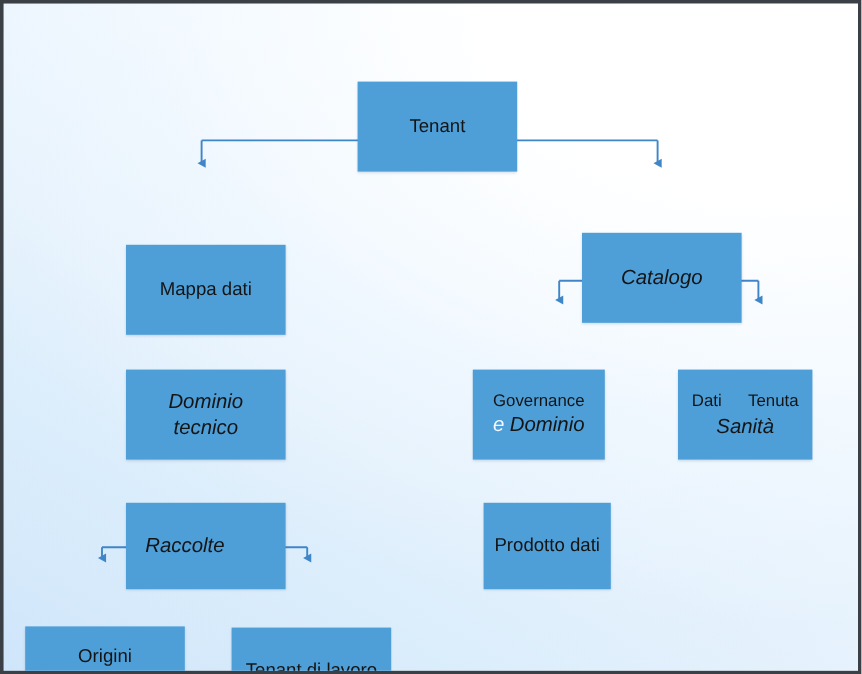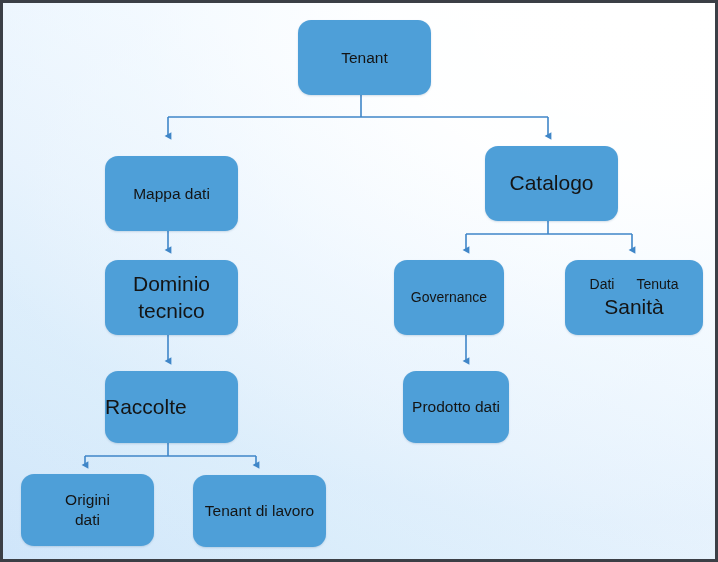--- a/index.html
+++ b/index.html
@@ -28,35 +28,36 @@
     left: 0;
     top: 0;
     width: 712px;
     height: 556px;
     pointer-events: none;
   }
   .node {
     position: absolute;
     box-sizing: border-box;
     background: #4e9fd8;
-    border-radius: 13px;
+    border-radius: 0;
     display: flex;
     flex-direction: column;
     align-items: center;
     justify-content: center;
     color: #141414;
     text-align: center;
     line-height: 1.28;
     white-space: nowrap;
     box-shadow: 0 1px 2px rgba(30,80,130,0.18);
+    margin-top: 48px;
   }
   .node .ln { display: block; }
   .t-normal { font-size: 15.5px; }
   .t-small   { font-size: 14px; }
-  .t-big     { font-size: 21px; }
+  .t-big     { font-size: 17px; font-style: italic; }
   .t-white   { color: #f2f8fd; }
   .gap-line  { letter-spacing: 0px; }
   .sp { display: inline-block; width: 22px; }
 </style>
 </head>
 <body>
 
 <div id="canvas">
   <div id="bg-layer"></div>
 
@@ -104,30 +105,34 @@
     <span class="ln t-big">Catalogo</span>
   </div>
 
   <div class="node" style="left:102px; top:257px; width:133px; height:75px;">
     <span class="ln t-big">Dominio</span>
     <span class="ln t-big">tecnico</span>
   </div>
 
   <div class="node" style="left:391px; top:257px; width:110px; height:75px;">
     <span class="ln t-small">Governance</span>
+    <span class="ln">
+      <span class="t-big t-white">e</span>
+      <span class="t-big">Dominio</span>
+    </span>
   </div>
 
-  <div class="node" style="left:562px; top:257px; width:138px; height:75px;">
+  <div class="node" style="left:562px; top:257px; width:112px; height:75px;">
     <span class="ln gap-line">
       <span class="t-small">Dati</span><span class="sp"></span><span class="t-small">Tenuta</span>
     </span>
     <span class="ln t-big">Sanità</span>
   </div>
 
-  <div class="node" style="left:102px; top:368px; width:133px; height:72px; justify-content:center; align-items:flex-start; padding-left:0;">
+  <div class="node" style="left:102px; top:368px; width:133px; height:72px; justify-content:center; align-items:flex-start; padding-left:16px;">
     <span class="ln t-big">Raccolte</span>
   </div>
 
   <div class="node" style="left:400px; top:368px; width:106px; height:72px;">
     <span class="ln t-normal">Prodotto dati</span>
   </div>
 
   <div class="node" style="left:18px; top:471px; width:133px; height:72px;">
     <span class="ln t-normal">Origini</span>
     <span class="ln t-normal">dati</span>

